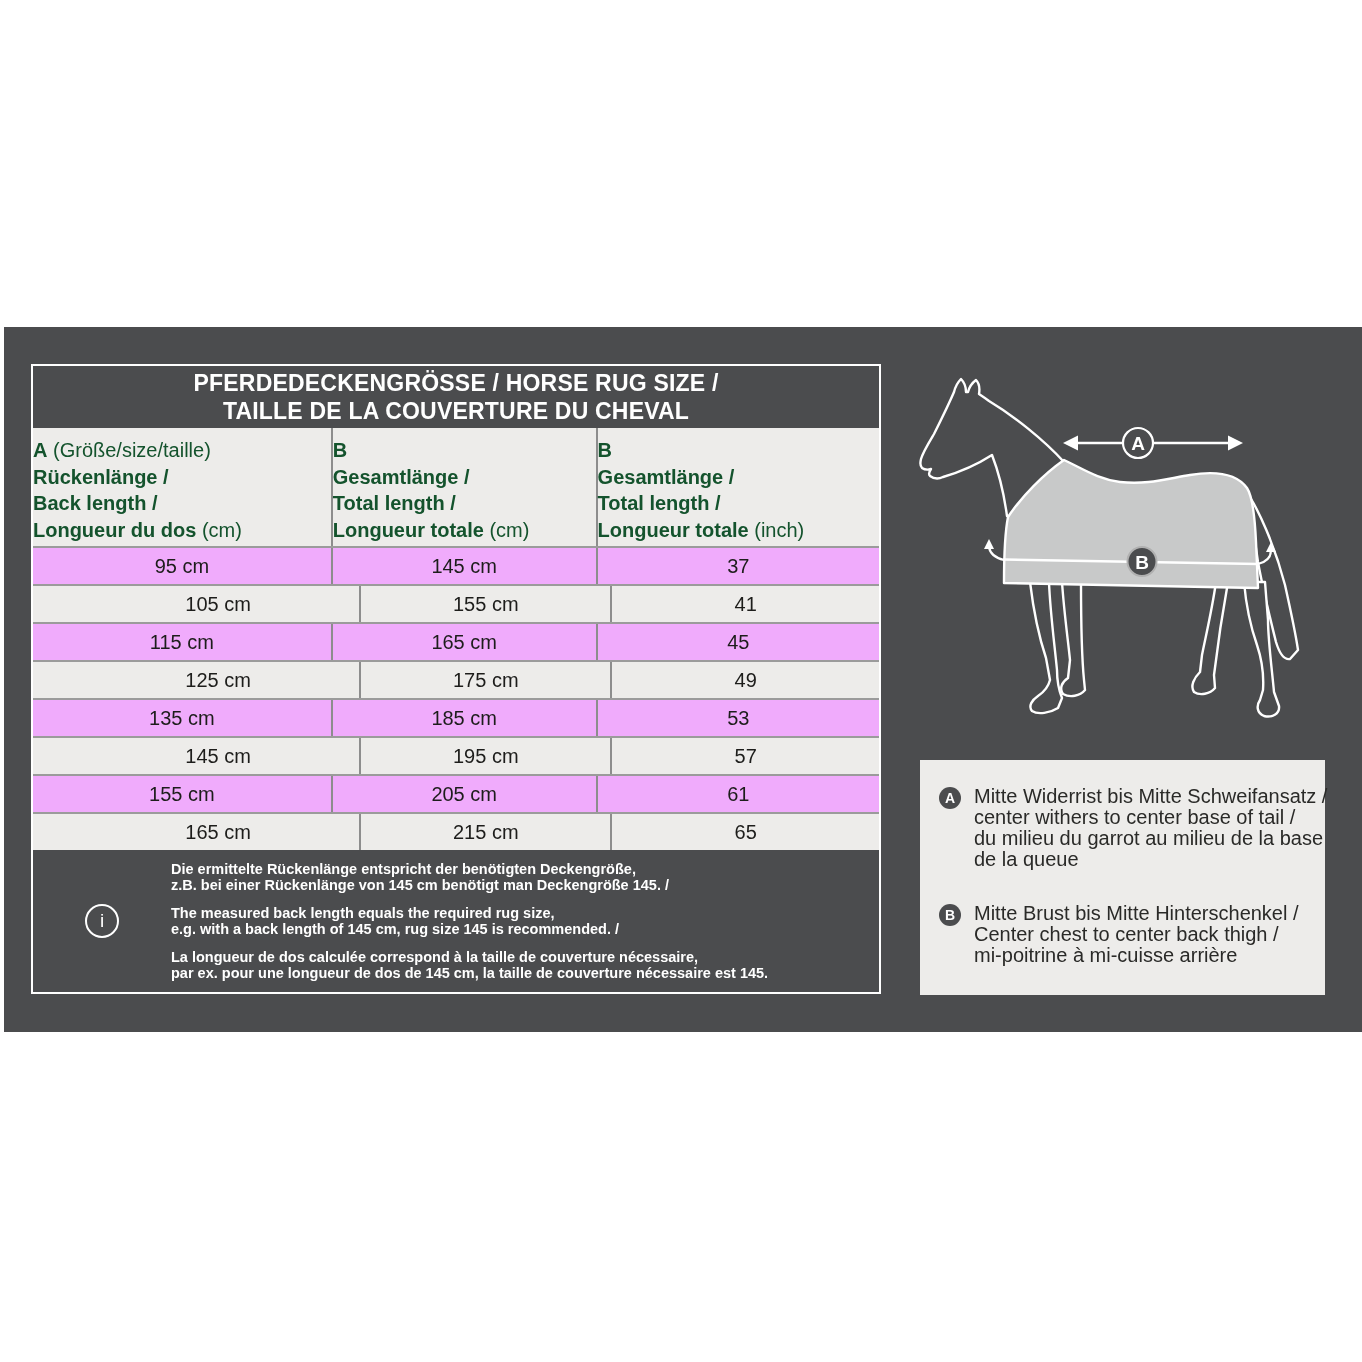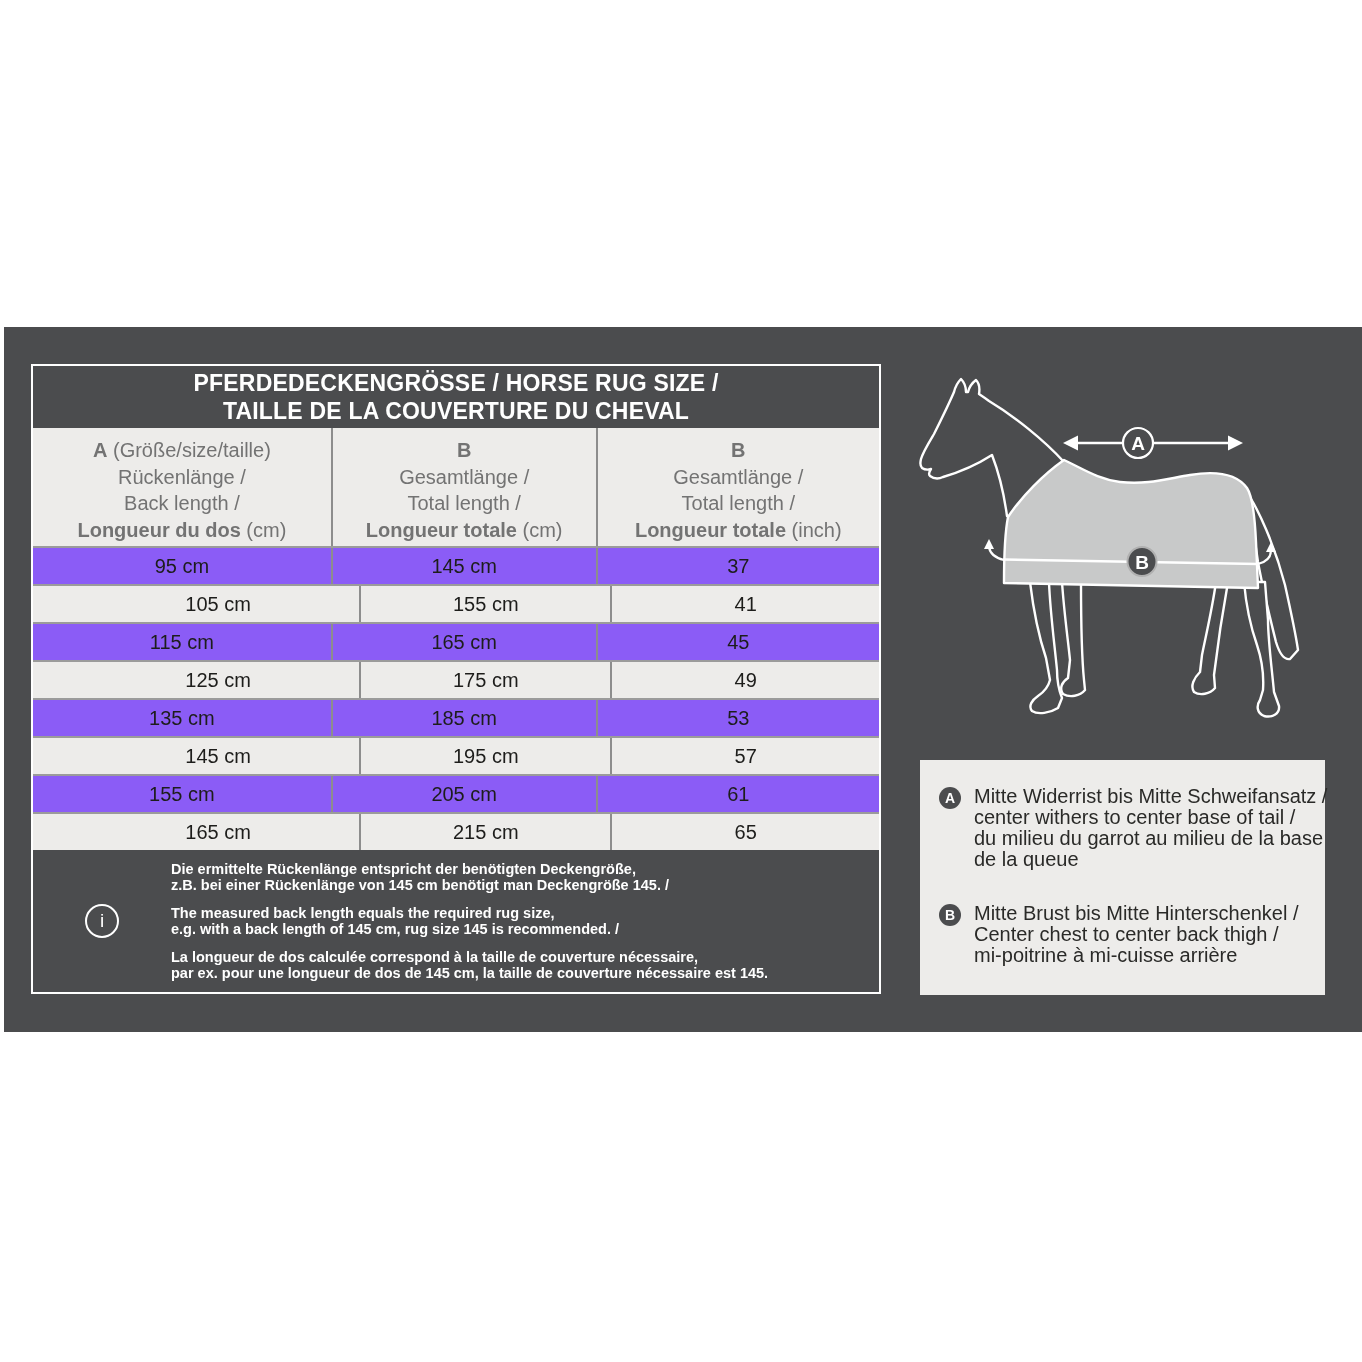--- a/index.html
+++ b/index.html
@@ -19,28 +19,28 @@
     border:2px solid #ffffff; background:#4b4c4e;
   }
   .t-title {
     height:62px; display:flex; flex-direction:column; justify-content:center;
     text-align:center; color:#ffffff; font-weight:700; font-size:23px; line-height:28px;
     letter-spacing:0.2px;
   }
   .grid3 { display:grid; grid-template-columns:35.2% 31.3% 33.5%; }
   .t-head { height:118px; background:#edecea; }
   .t-hcell {
-    text-align:center; padding-top:9px; color:#737373;
+    text-align:left; padding-top:9px; color:#14532d;
     font-size:20px; line-height:26.5px; font-weight:400;
   }
   .t-hcell + .t-hcell { border-left:2px solid #8d8d8d; }
   .t-hcell b { font-weight:700; }
-  .t-hcell .b { font-weight:400; }
+  .t-hcell .b { font-weight:700; }
   .t-body { background:#ffffff; }
-  .trow { height:38px; background:#8b5cf6; border-top:2px solid #9b9b9b; }
+  .trow { height:38px; background:#f0abfc; border-top:2px solid #9b9b9b; }
   .trow.alt { background:#edecea;padding-left:44px; }
   .tcell {
     display:flex; align-items:center; justify-content:center;
     font-size:20px; color:#1d1d1b; font-weight:400;
   }
   .tcell + .tcell { border-left:2px solid #8d8d8d; }
   .t-note { height:142px; background:#4b4c4e; display:flex; color:#ffffff; }
   .note-icon-col { width:138px; display:flex; align-items:center; justify-content:center; flex:none; }
   .info-icon {
     width:34px; height:34px; border:2px solid #ffffff; border-radius:50%;

